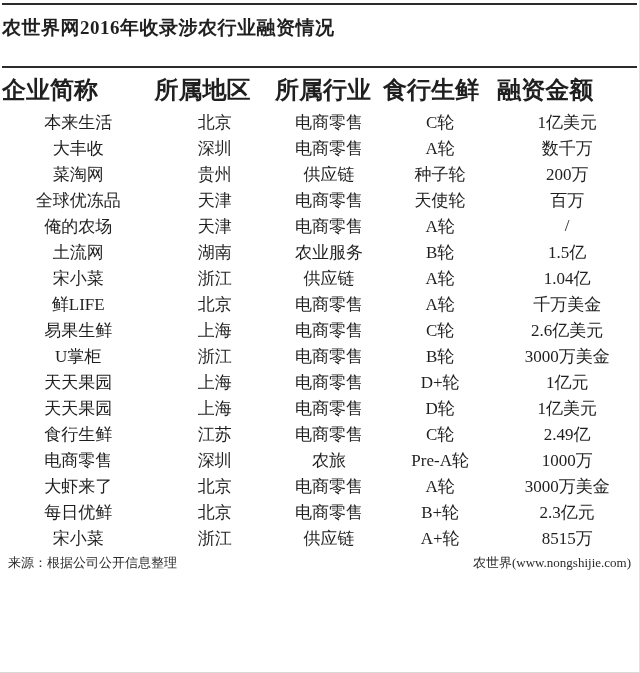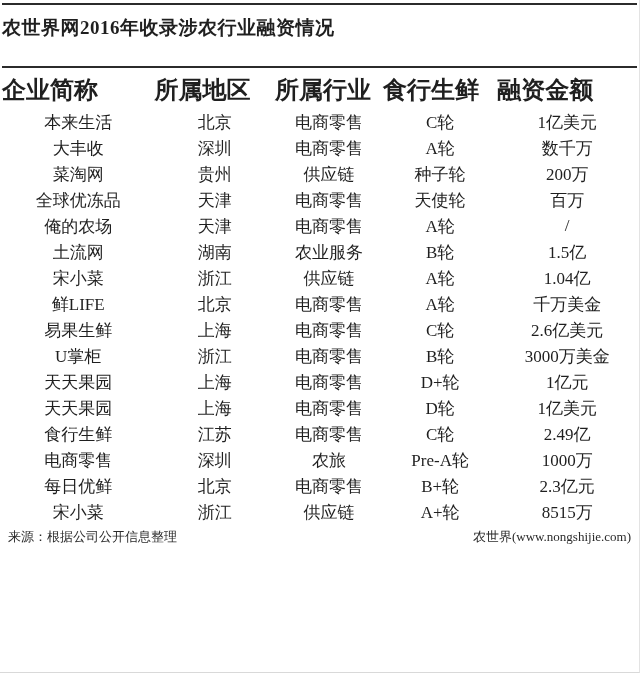--- a/index.html
+++ b/index.html
@@ -185,20 +185,27 @@
           <td>2.49亿</td>
         </tr>
         <tr>
           <td>电商零售</td>
           <td>深圳</td>
           <td>农旅</td>
           <td>Pre-A轮</td>
           <td>1000万</td>
         </tr>
         <tr>
+          <td>大虾来了</td>
+          <td>北京</td>
+          <td>电商零售</td>
+          <td>A轮</td>
+          <td>3000万美金</td>
+        </tr>
+        <tr>
           <td>每日优鲜</td>
           <td>北京</td>
           <td>电商零售</td>
           <td>B+轮</td>
           <td>2.3亿元</td>
         </tr>
         <tr>
           <td>宋小菜</td>
           <td>浙江</td>
           <td>供应链</td>

